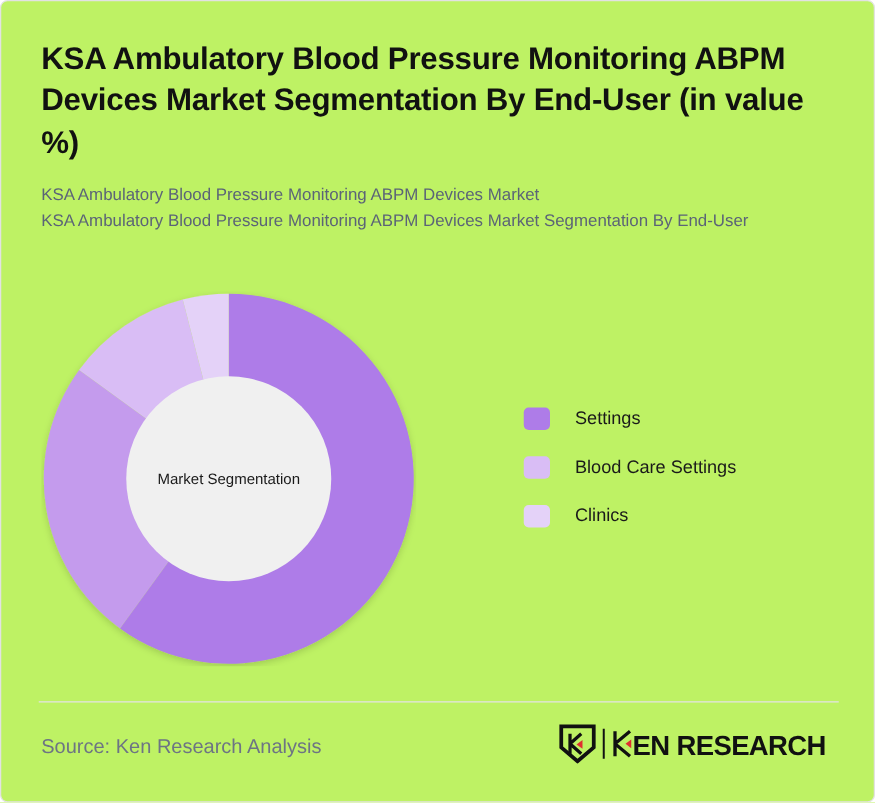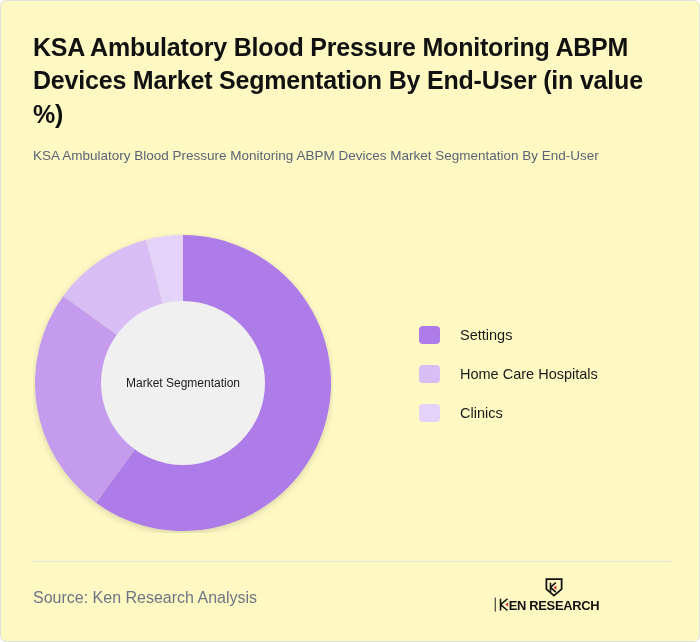--- a/index.html
+++ b/index.html
@@ -11,21 +11,21 @@
     height: 642px;
     background: #ffffff;
     font-family: "Liberation Sans", sans-serif;
     overflow: hidden;
   }
   #page {
     position: relative;
     width: 700px;
     height: 642px;
     box-sizing: border-box;
-    background: #fef9c3;
+    background: #bef264;
     border: 1px solid #e2e2e2;
     border-radius: 6px;
     overflow: hidden;
   }
   .inner {
     position: absolute;
     left: 0; top: 0;
     width: 700px;
     height: 642px;
   }
@@ -120,34 +120,34 @@
     font-size: 16px;
     color: #6d7484;
   }
   .brand-logo {
     position: absolute;
     left: 446px;
     top: 577px;
     height: 34px;
     display: flex;
     align-items: center;
-    flex-direction: column;
   }
   .brand-mark { display: block; }
   .brand-word { display: block; margin-left: 3px; }
 </style>
 </head>
 <body>
 
 <div id="page">
   <div class="inner">
 
     <div class="chart-title">KSA Ambulatory Blood Pressure Monitoring ABPM Devices Market Segmentation By End-User (in value %)</div>
 
     <div class="subtitle-block">
+      <span class="subtitle-line">KSA Ambulatory Blood Pressure Monitoring ABPM Devices Market</span>
       <span class="subtitle-line">KSA Ambulatory Blood Pressure Monitoring ABPM Devices Market Segmentation By End-User</span>
     </div>
 
     <div class="chart-area">
 
       <div class="donut-wrap">
         <svg class="donut-svg" width="300" height="300" viewBox="0 0 300 300">
           <defs>
             <filter id="donutShadow" x="-25%" y="-25%" width="150%" height="150%">
               <feDropShadow dx="0" dy="2" stdDeviation="3" flood-color="#000000" flood-opacity="0.16"></feDropShadow>
@@ -164,21 +164,21 @@
         <div class="donut-center-label">Market Segmentation</div>
       </div>
 
       <div class="legend" id="legend">
           <div class="legend-item">
             <span class="legend-swatch" style="background: rgb(174, 124, 232);"></span>
             <span class="legend-label">Settings</span>
           </div>
           <div class="legend-item">
             <span class="legend-swatch" style="background: rgb(217, 189, 245);"></span>
-            <span class="legend-label">Home Care Hospitals</span>
+            <span class="legend-label">Blood Care Settings</span>
           </div>
           <div class="legend-item">
             <span class="legend-swatch" style="background: rgb(228, 210, 248);"></span>
             <span class="legend-label">Clinics</span>
           </div>
         </div>
 
     </div>
 
     <div class="footer-rule"></div>

